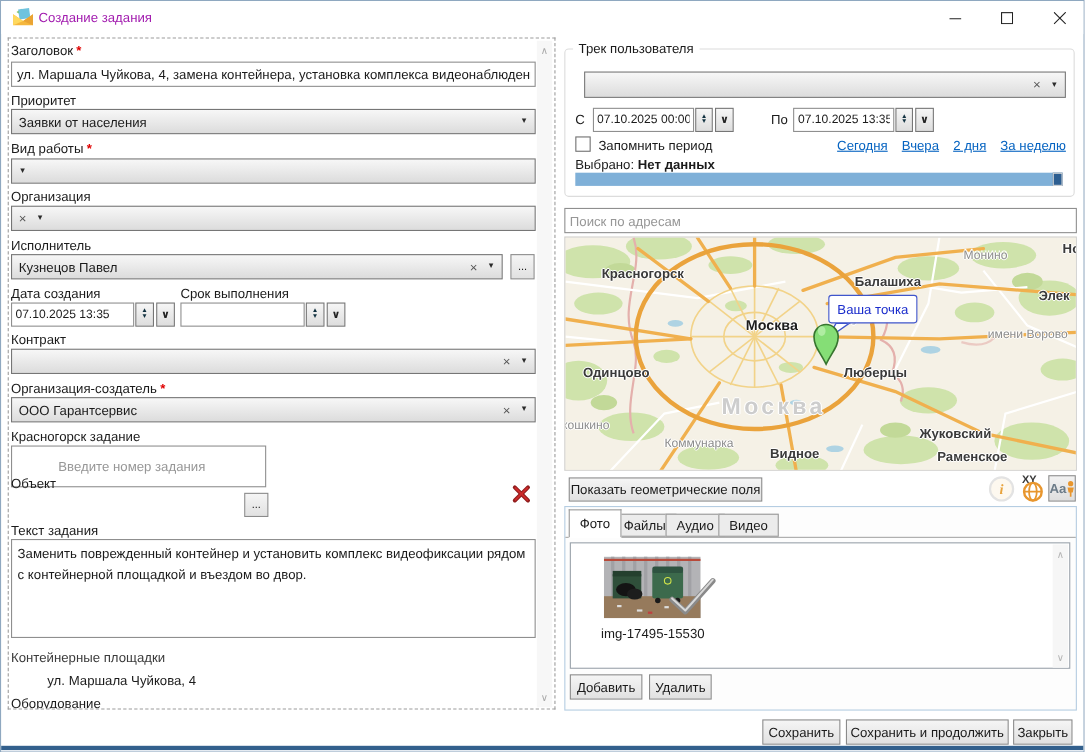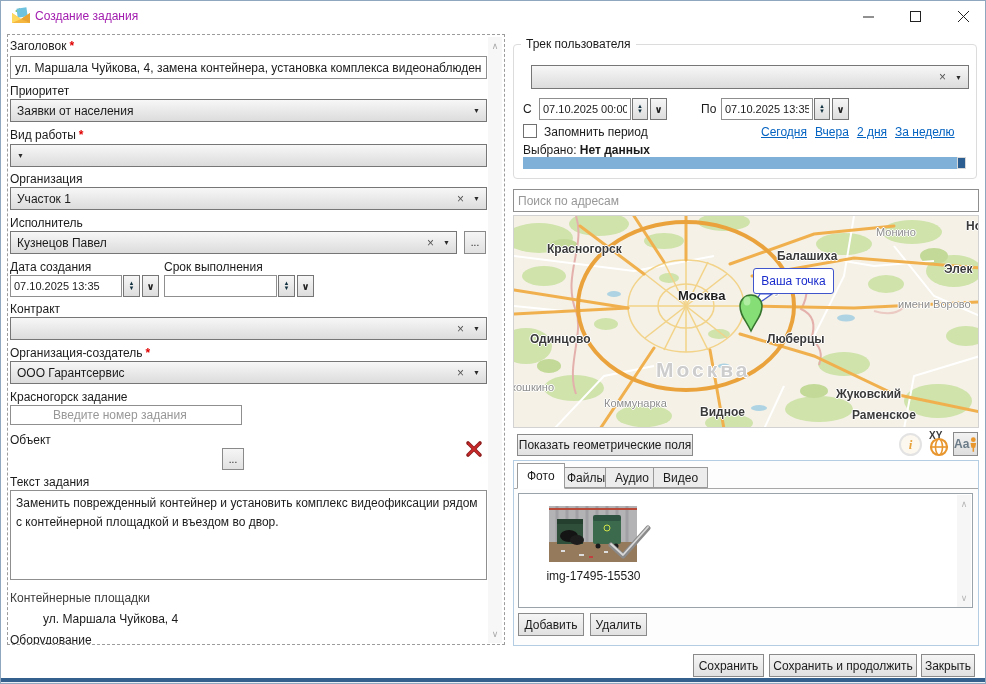--- a/index.html
+++ b/index.html
@@ -147,21 +147,20 @@
 
     <div class="lbl" style="left:2px;top:93px">
       <span>Вид работы</span><span class="req">*</span>
     </div>
     <div class="combo" style="left:2px;top:109px;width:477px;height:23px">
       <span class="drop-a">▼</span>
     </div>
 
     <div class="lbl" style="left:2px;top:137px">Организация</div>
     <div class="combo" style="left:2px;top:152px;width:477px;height:23px">
-      <span class="val">Участок 1</span>
       <span class="clear-x">×</span>
       <span class="drop-a">▼</span>
     </div>
 
     <div class="lbl" style="left:2px;top:181px">Исполнитель</div>
     <div class="combo" style="left:2px;top:196px;width:447px;height:23px">
       <span class="val">Кузнецов Павел</span>
       <span class="clear-x">×</span>
       <span class="drop-a">▼</span>
     </div>
@@ -201,21 +200,21 @@
     <div class="lbl" style="left:2px;top:311px">
       <span>Организация-создатель</span><span class="req">*</span>
     </div>
     <div class="combo" style="left:2px;top:326px;width:477px;height:23px">
       <span class="val">ООО Гарантсервис</span>
       <span class="clear-x">×</span>
       <span class="drop-a">▼</span>
     </div>
 
     <div class="lbl" style="left:2px;top:355px">Красногорск задание</div>
-    <input class="tinput" style="left: 2px; top: 370px; width: 232px; height: 20px; padding-left: 42px;" placeholder="Введите номер задания">
+    <input class="tinput" style="left: 2px; top: 370px; width: 232px; height: 38px; padding-left: 42px;" placeholder="Введите номер задания">
 
     <div class="lbl" style="left:2px;top:398px">Объект</div>
     <div class="btn" style="left:214px;top:413px;width:22px;height:22px;font-size:10px">...</div>
 
     <svg class="abs" style="left:457px;top:405px" width="18" height="18" viewBox="0 0 18 18">
       <line x1="3" y1="3" x2="15" y2="15" stroke="#8f1d1d" stroke-width="3.6" stroke-linecap="round"></line>
       <line x1="15" y1="3" x2="3" y2="15" stroke="#8f1d1d" stroke-width="3.6" stroke-linecap="round"></line>
       <line x1="3.6" y1="3.6" x2="14.4" y2="14.4" stroke="#cc2a2a" stroke-width="1.8" stroke-linecap="round"></line>
       <line x1="14.4" y1="3.6" x2="3.6" y2="14.4" stroke="#cc2a2a" stroke-width="1.8" stroke-linecap="round"></line>
     </svg>
@@ -262,21 +261,21 @@
       <span>▼</span>
     </div>
     <div class="ddbtn" style="width:17px;height:22px">
       <span>∨</span>
     </div>
   </div>
 
   <div class="cbox" style="left:522px;top:123px"></div>
   <div class="lbl" style="left:543px;top:124px">Запомнить период</div>
 
-  <div class="abs" style="left:760px;top:124px;width:208px;display:flex;gap:8px;justify-content:flex-start">
+  <div class="abs" style="left:760px;top:124px;width:208px;display:flex;gap:8px;justify-content:space-between">
     <a class="link">Сегодня</a>
     <a class="link">Вчера</a>
     <a class="link">2 дня</a>
     <a class="link">За неделю</a>
   </div>
 
   <div class="lbl" style="left:522px;top:142px">
     <span>Выбрано:</span>
     <b>Нет данных</b>
   </div>

